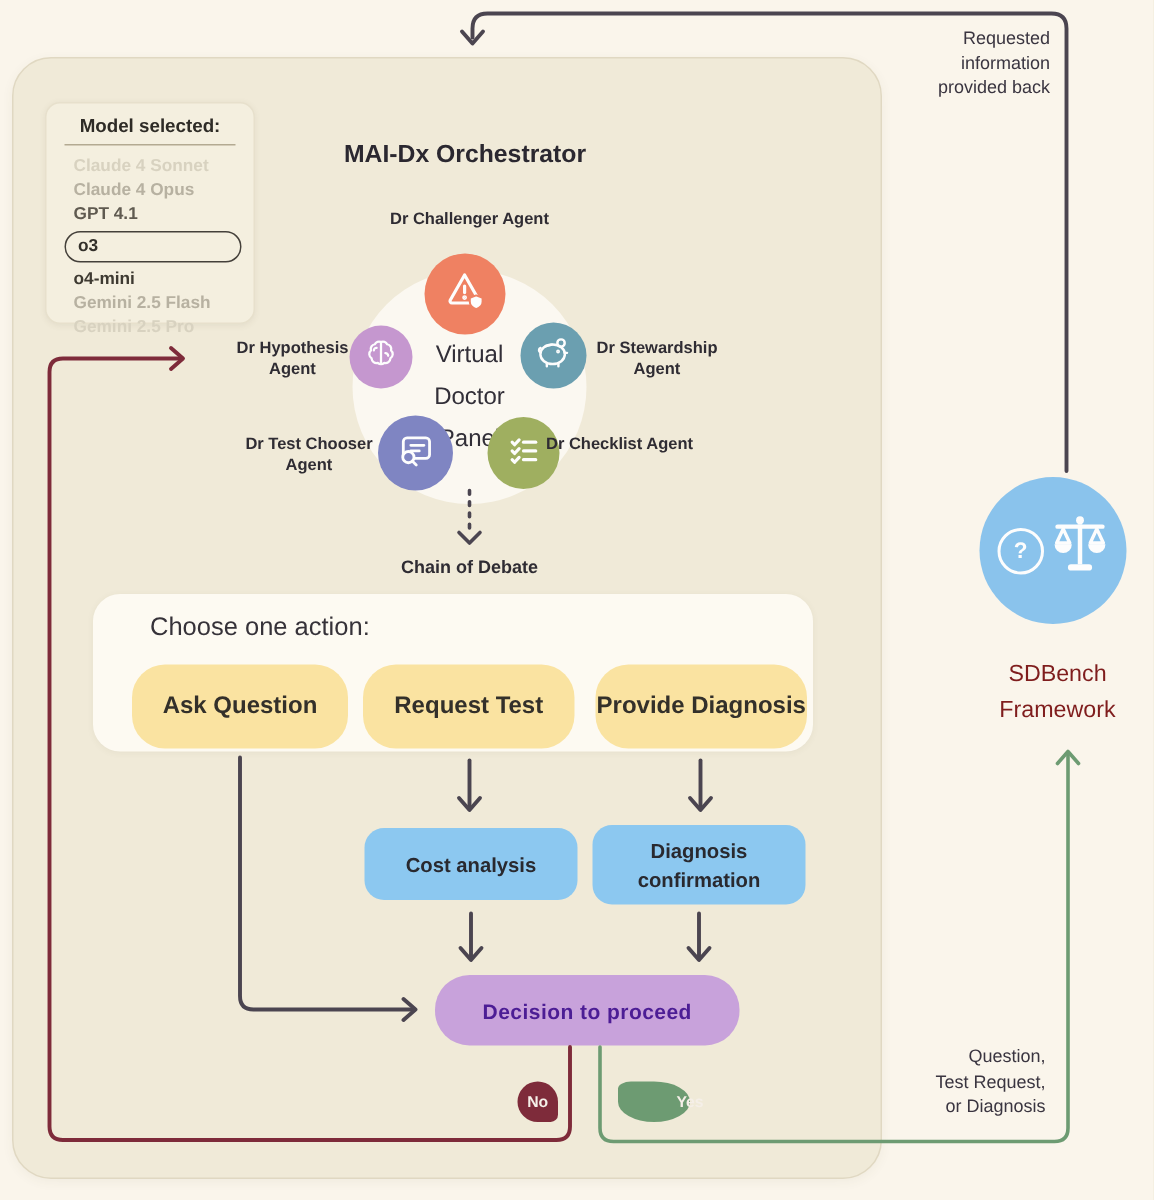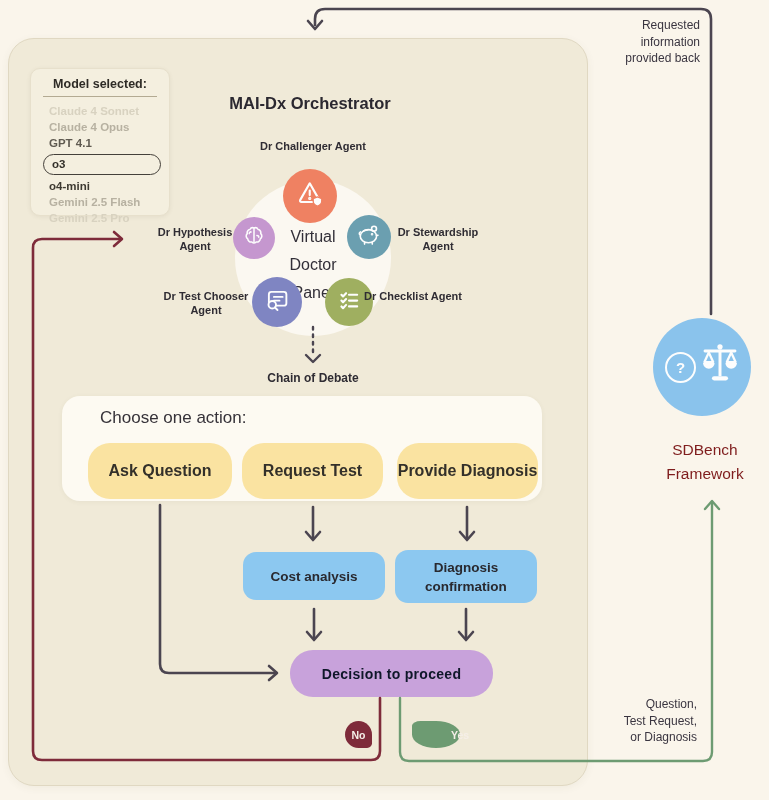--- a/index.html
+++ b/index.html
@@ -82,21 +82,21 @@
 
   
   .proc { background:#8CC8F0; border-radius:13px;
     display:flex; align-items:center; justify-content:center; text-align:center;
     font-size:13.5px; font-weight:bold; color:#29292F; line-height:19px; }
   .proc-cost { left:243px; top:552px; width:142px; height:48px; }
   .proc-diag { left:395px; top:550px; width:142px; height:53px; }
   .decision { left:290px; top:650px; width:203px; height:47px;
     background:#C8A2DB; border-radius:23px;
     display:flex; align-items:center; justify-content:center;
-    font-size:14px; font-weight:bold; color:#0f172a; letter-spacing:.3px; }
+    font-size:14px; font-weight:bold; color:#4c1d95; letter-spacing:.3px; }
   .badge { width:27px; height:27px; display:flex; align-items:center; justify-content:center;
     font-size:10.5px; font-weight:bold; color:#F5EFE8;margin-top:12px; }
   .badge-no { left:345px; top:709px; background:#7E2B3A;
     border-radius:50% 50% 18% 50%; }
   .badge-yes { left:412px; top:709px; background:#6D9B72;
     border-radius:18% 50% 50% 50%;padding-left:48px; }
 
   
   .sdb-circle { left:653px; top:318px; width:98px; height:98px;
     background:#8AC3EC; border-radius:50%; }

